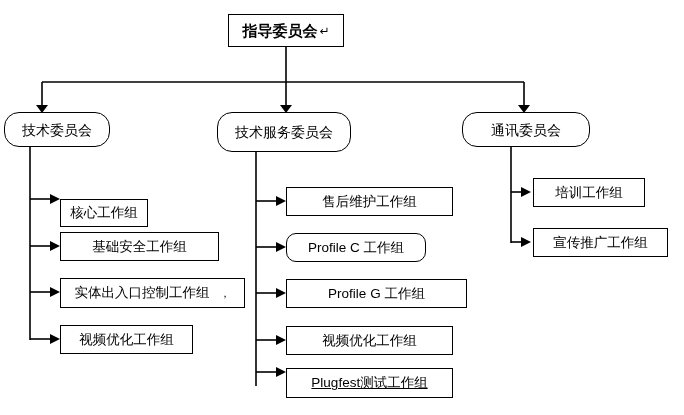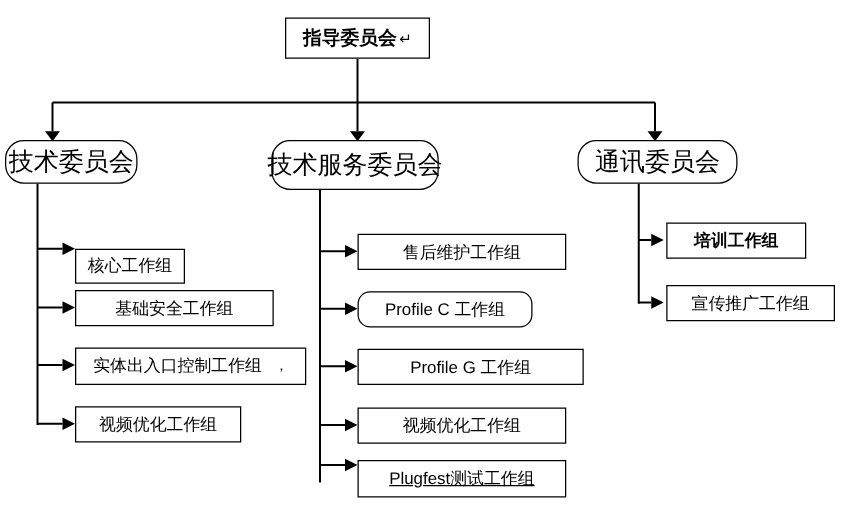--- a/index.html
+++ b/index.html
@@ -27,21 +27,21 @@
     font-size: 14px;
     line-height: 1;
     white-space: nowrap;
     padding: 0 6px;
   }
   .node.root {
     font-weight: bold;
     font-size: 15px;
   }
   .node.level2 {
-    font-size: 20px;
+    font-size: 14px;
     border-radius: 15px;
   }
   .node.leaf {
     font-size: 13.5px;
   }
   .pilcrow {
     font-size: 12px;
     font-weight: normal;
     margin-left: 2px;
   }
@@ -159,21 +159,21 @@
   </div>
 
   <div class="node leaf" style="left:286px; top:326px; width:167px; height:29px;">
     <span>视频优化工作组</span>
   </div>
 
   <div class="node leaf" style="left:286px; top:368px; width:167px; height:30px;text-decoration:underline;">
     <span>Plugfest测试工作组</span>
   </div>
 
-  <div class="node leaf" style="left:533px; top:178px; width:112px; height:29px;font-weight:bold;">
+  <div class="node leaf" style="left:533px; top:178px; width:112px; height:29px;">
     <span>培训工作组</span>
   </div>
 
   <div class="node leaf" style="left:533px; top:228px; width:135px; height:29px;">
     <span>宣传推广工作组</span>
   </div>
 
 </div>
 
 </body></html>

